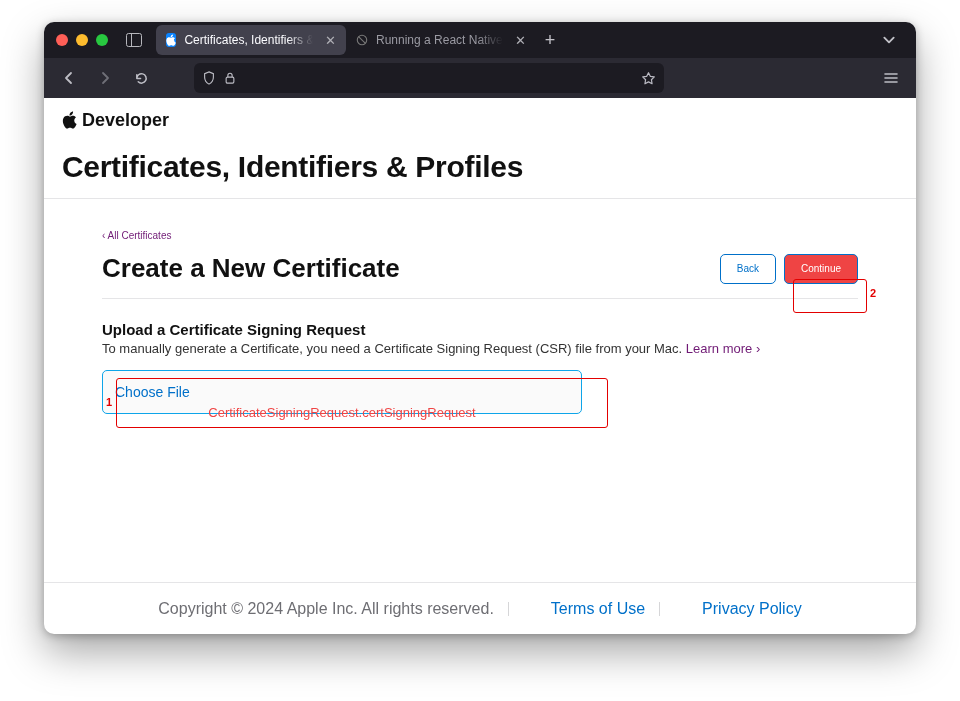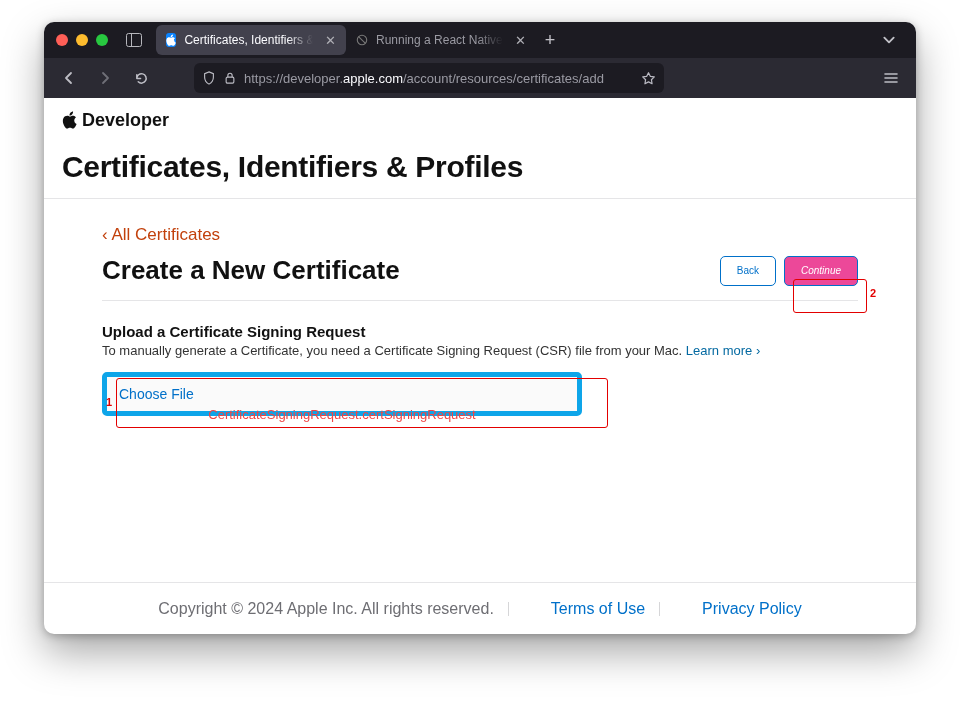--- a/index.html
+++ b/index.html
@@ -45,32 +45,32 @@
   .hamburger { margin-left:auto; }
   .toolbar svg, .titlebar svg { display:block; }
   
   .page { flex:1; background:#fff; overflow:auto; position:relative;border-radius:22px; }
   .globalnav { height:44px; border-bottom:0; display:flex; align-items:center; padding:0 18px; }
   .brand { display:flex; align-items:center; gap:4px; font-weight:700; font-size:18px; color:#111; }
   .brand svg { width:16px; height:18px; }
   .hero { padding: 8px 18px 14px 18px; border-bottom:1px solid #e5e5e7; }
   .hero h1 { font-size:30px; font-weight:800; letter-spacing:-0.3px; color:#111; }
   .content { padding: 26px 58px 0 58px; }
-  .backlink { color:#c2410c; font-size:17px; text-decoration:none; display:inline-flex; align-items:center; gap:2px; }
+  .backlink { color:#701a75; font-size:10px; text-decoration:none; display:inline-flex; align-items:center; gap:2px; }
   .row-title { display:flex; align-items:center; justify-content:space-between; margin-top:10px; border-bottom:1px solid #e5e5e7; padding-bottom:14px; }
   .row-title h2 { font-size:26px; font-weight:800; color:#111; }
   .btns { display:flex; gap:8px; align-items:center; }
   .btn { height:30px; padding:0 16px; border-radius:5px; font-size:10px; font-weight:500; display:inline-flex; align-items:center; justify-content:center; cursor:pointer; }
   .btn-outline { border:1px solid #0070c9; color:#0070c9; background:#fff; }
-  .btn-primary { background:#ec4899; color:#fff; border:1px solid #0070c9;font-style:italic; }
+  .btn-primary { background:#ef4444; color:#fff; border:1px solid #0070c9; }
   .section { margin-top:22px; }
   .section h3 { font-size:15px; font-weight:700; color:#111; }
   .section p { font-size:13px; color:#333; margin-top:3px; }
-  .section p a { color:#0369a1; text-decoration:none; }
-  .picker { margin-top:14px; height:44px; border:5px solid #0ea5e9; background:#fafafa; border-radius:5px; display:flex; align-items:center; padding:0 12px; width:480px; position:relative; }
+  .section p a { color:#701a75; text-decoration:none; }
+  .picker { margin-top:14px; height:44px; border:1px solid #0ea5e9; background:#fafafa; border-radius:5px; display:flex; align-items:center; padding:0 12px; width:480px; position:relative; }
   .picker .choose { color:#0070c9; font-size:14px; cursor:pointer; }
   .picker .filename { position:absolute; left:50%; transform:translateX(-50%); font-size:13px; color:#ef4444;margin-top:40px; }
   
   .annot-box1 { position:absolute; border:1.5px solid #e30000; border-radius:3px; left:72px; top:179px; width:492px; height:50px; pointer-events:none; }
   .annot-box2 { position:absolute; border:1.5px solid #e30000; border-radius:3px; left:749px; top:80px; width:74px; height:34px; pointer-events:none; }
   .annot-label { position:absolute; color:#e30000; font-size:11px; font-weight:600; }
   .annot-l1 { left:62px; top:197px; }
   .annot-l2 { left:826px; top:88px; }
   
   .footer { position:absolute; bottom:0; left:0; right:0; height:52px; border-top:1px solid #e5e5e7; background:#fff; display:flex; align-items:center; justify-content:center; gap:14px; font-size:16px; color:#6e6e73; }
@@ -145,23 +145,20 @@
     </div>
     <div style="width:26px"></div>
     <div class="urlbar">
       <svg class="shield" viewBox="0 0 14 16">
           <path d="M7 1l5 2v4c0 4-2.5 6.5-5 8-2.5-1.5-5-4-5-8V3l5-2z" fill="none" stroke="#bdbdc5" stroke-width="1.3"></path>
         </svg>
       <svg class="lock" viewBox="0 0 12 14">
           <rect x="1.5" y="6" width="9" height="7" rx="1.5" fill="none" stroke="#bdbdc5" stroke-width="1.3"></rect>
           <path d="M3.5 6V4a2.5 2.5 0 0 1 5 0v2" fill="none" stroke="#bdbdc5" stroke-width="1.3"></path>
         </svg>
-      <span class="urltext">
-        <span>https://developer.</span><span class="host">apple.com</span><span>/account/resources/certificates/add</span>
-      </span>
       <span class="star">
         <svg viewBox="0 0 16 16" width="15" height="15">
             <path d="M8 1.8l1.9 3.9 4.3 0.6-3.1 3 0.7 4.3L8 11.6l-3.8 2 0.7-4.3-3.1-3 4.3-0.6L8 1.8z" fill="none" stroke="currentColor" stroke-width="1.3" stroke-linejoin="round"></path>
           </svg>
       </span>
     </div>
     <div class="spacer"></div>
     <div class="tbtn hamburger">
       <svg viewBox="0 0 16 16" width="16" height="16">
           <path d="M2 4h12M2 8h12M2 12h12" stroke="currentColor" stroke-width="1.6" stroke-linecap="round"></path>

